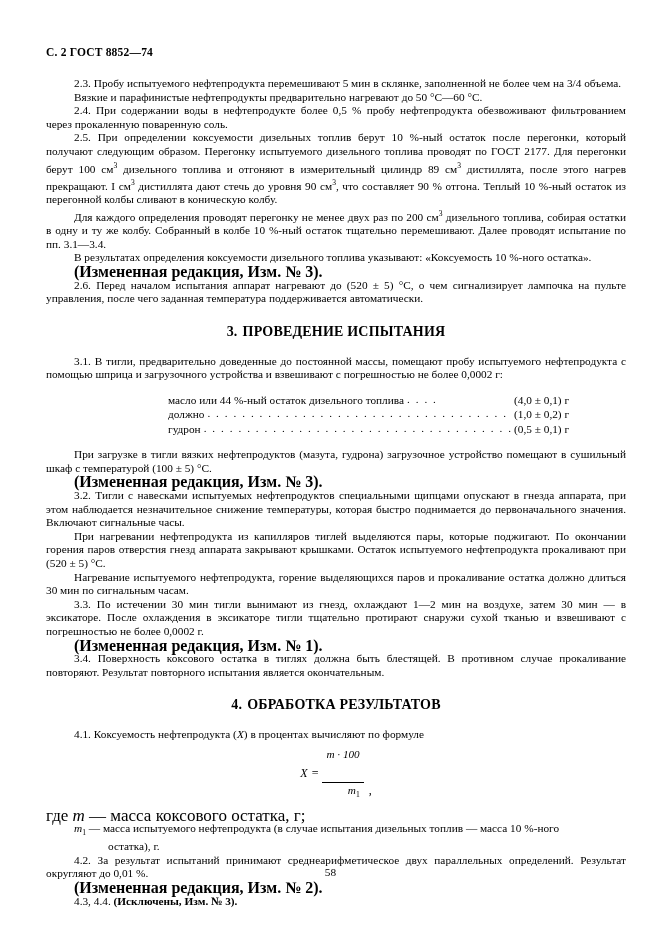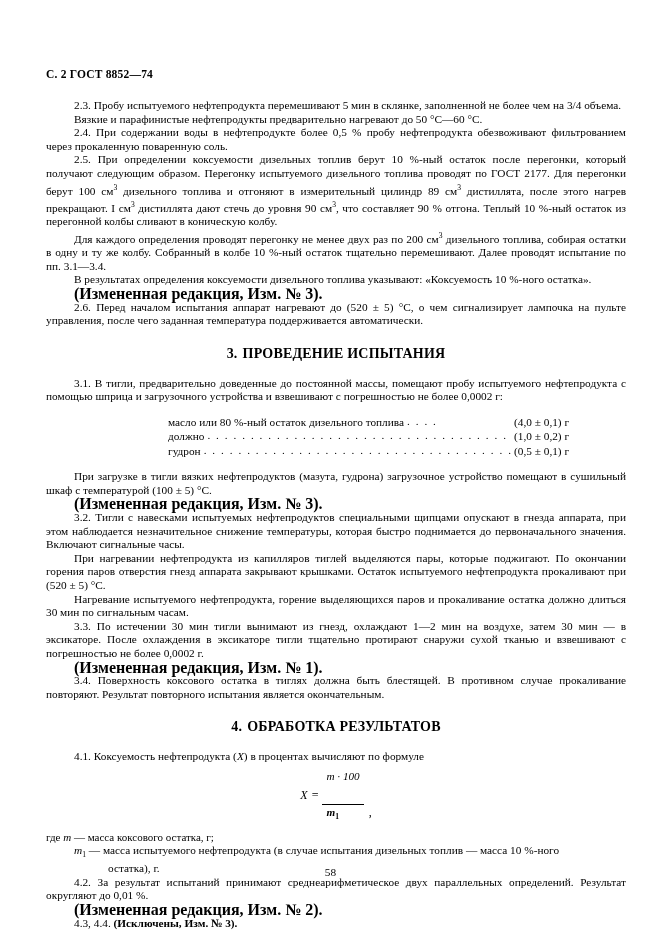--- a/index.html
+++ b/index.html
@@ -14,21 +14,21 @@
     font-family: "Liberation Serif", "DejaVu Serif", serif;
     color: #000000;
     -webkit-font-smoothing: antialiased;
   }
 
   .page {
     position: relative;
     width: 661px;
     height: 936px;
     box-sizing: border-box;
-    padding: 68px 36px 20px 46px;
+    padding: 46px 36px 20px 46px;
     overflow: hidden;
   }
 
   
   .page-header {
     font-size: 11.5px;
     font-weight: bold;
     letter-spacing: 0.2px;
     margin: 0 0 19px 0;
     white-space: nowrap;
@@ -135,36 +135,35 @@
     padding: 0 4px 1px 4px;
     font-size: 11.2px;
     white-space: nowrap;
   }
   .frac .denom {
     border-top: 1px solid #000;
     padding: 1px 4px 0 4px;
     font-size: 11.2px;
     white-space: nowrap;
     width: 100%;
-    text-align: left;
+    text-align: right;
     box-sizing: border-box;
-    font-weight: bold;
   }
   .formula .tail {
     font-style: normal;
     margin-left: 5px;
     align-self: flex-end;
     padding-bottom: 2px;
   }
   sub.sm { font-size: 7.6px; font-style: normal; }
   sup.sm { font-size: 7.6px; }
 
   
   .where-line {
-    font-size: 11px;
+    font-size: 17px;
     line-height: 13.6px;
     margin: 0;
     text-align: justify;
   }
   .where-sub {
     font-size: 11.3px;
     line-height: 13.6px;
     margin: 0;
     padding-left: 28px;
     text-indent: 0;
@@ -208,21 +207,21 @@
     <p class="bold-note">(Измененная редакция, Изм. № 3).</p>
 
     <p class="para indent">2.6. Перед началом испытания аппарат нагревают до (520 ± 5) °С, о чем сигнализирует лампочка на пульте управления, после чего заданная температура поддерживается автоматически.</p>
 
     <h2 class="section-head"><span>3.</span><span class="num-gap"></span><span>ПРОВЕДЕНИЕ ИСПЫТАНИЯ</span></h2>
 
     <p class="para indent">3.1. В тигли, предварительно доведенные до постоянной массы, помещают пробу испытуемого нефтепродукта с помощью шприца и загрузочного устройства и взвешивают с погрешностью не более 0,0002 г:</p>
 
     <ul class="leader-list">
       <li>
-        <span class="lead-label">масло или 80 %-ный остаток дизельного топлива</span>
+        <span class="lead-label">масло или 44 %-ный остаток дизельного топлива</span>
         <span class="dots">. . . .</span>
         <span class="lead-value">(4,0 ± 0,1) г</span>
       </li>
       <li>
         <span class="lead-label">должно</span>
         <span class="dots">. . . . . . . . . . . . . . . . . . . . . . . . . . . . . . . . . . . . . . . .</span>
         <span class="lead-value">(1,0 ± 0,2) г</span>
       </li>
       <li>
         <span class="lead-label">гудрон</span>

